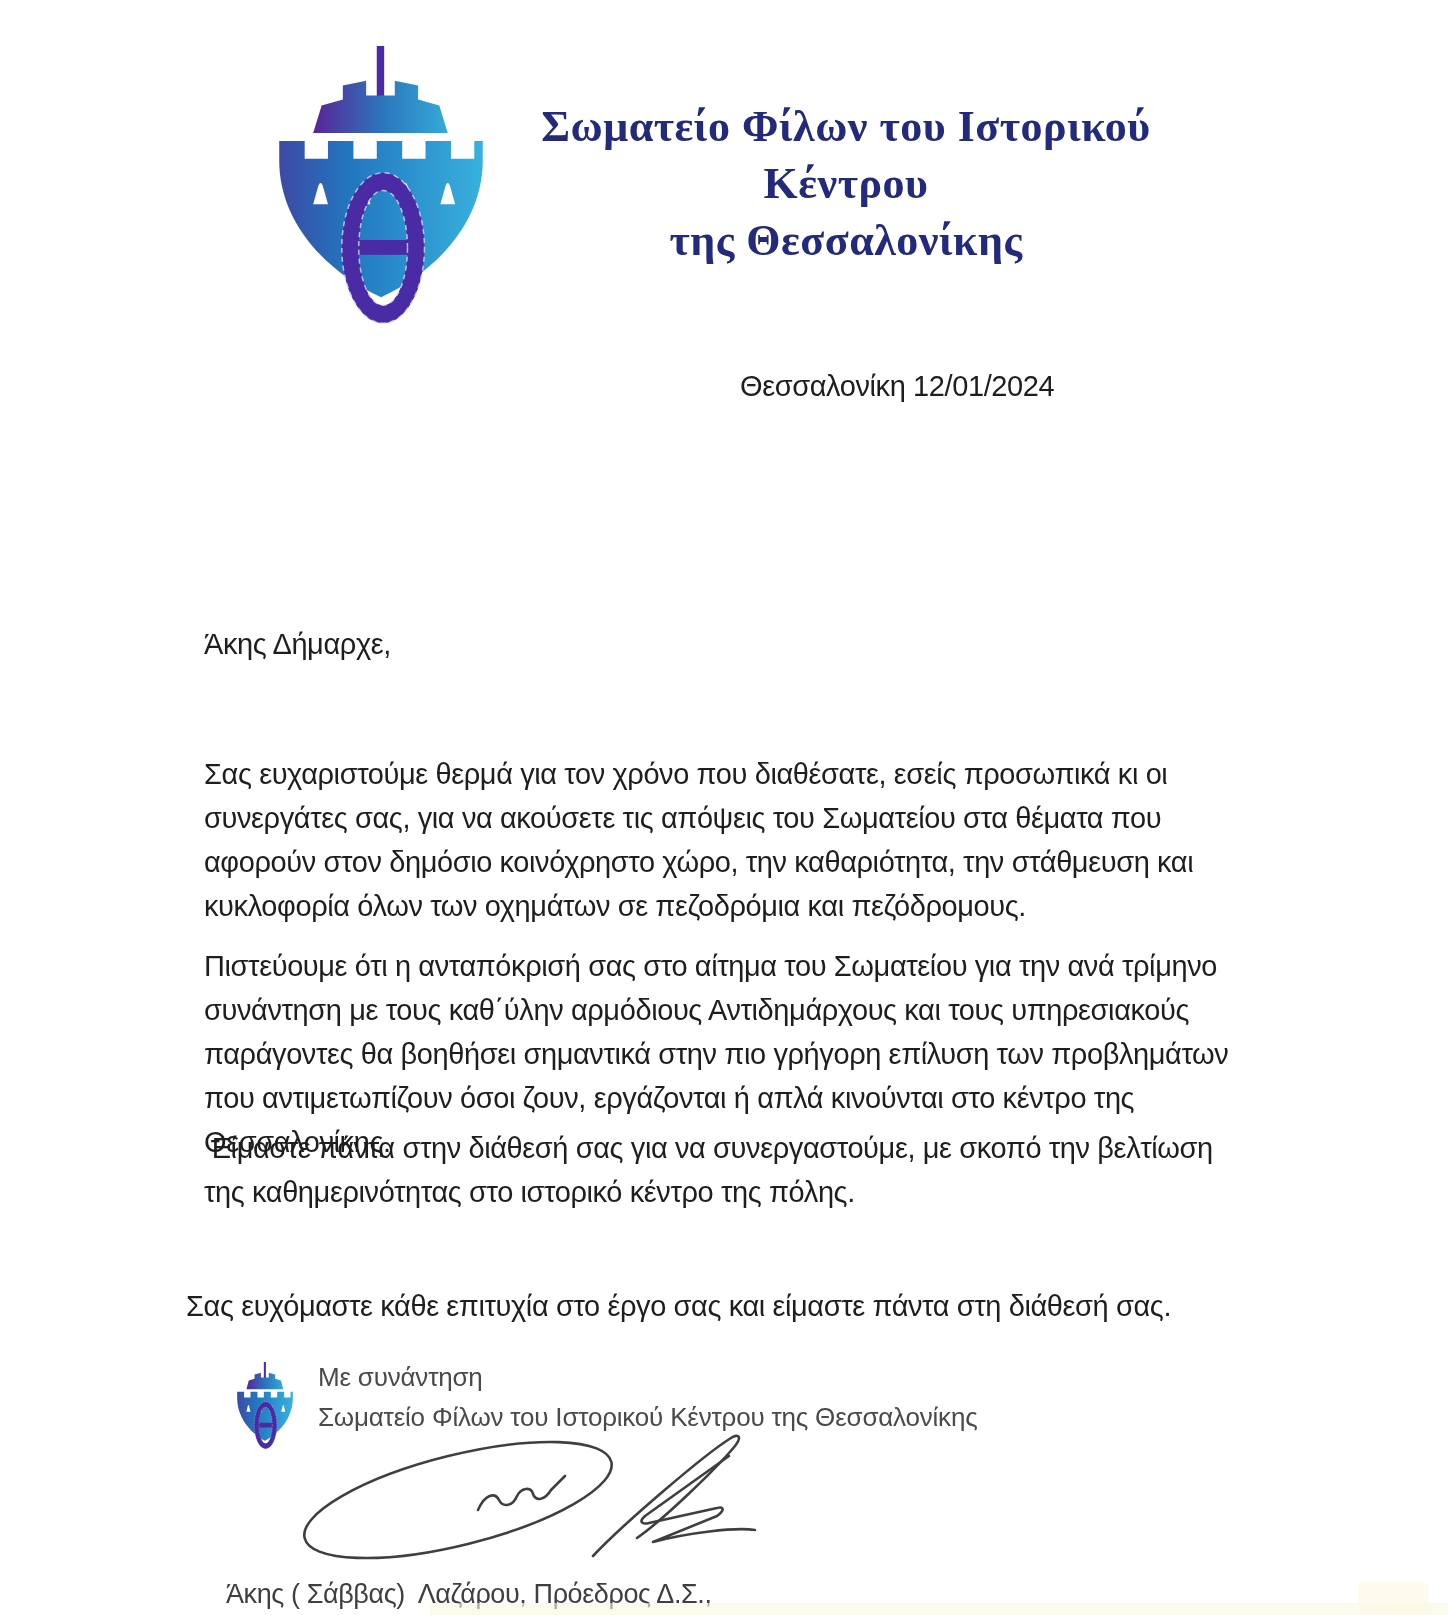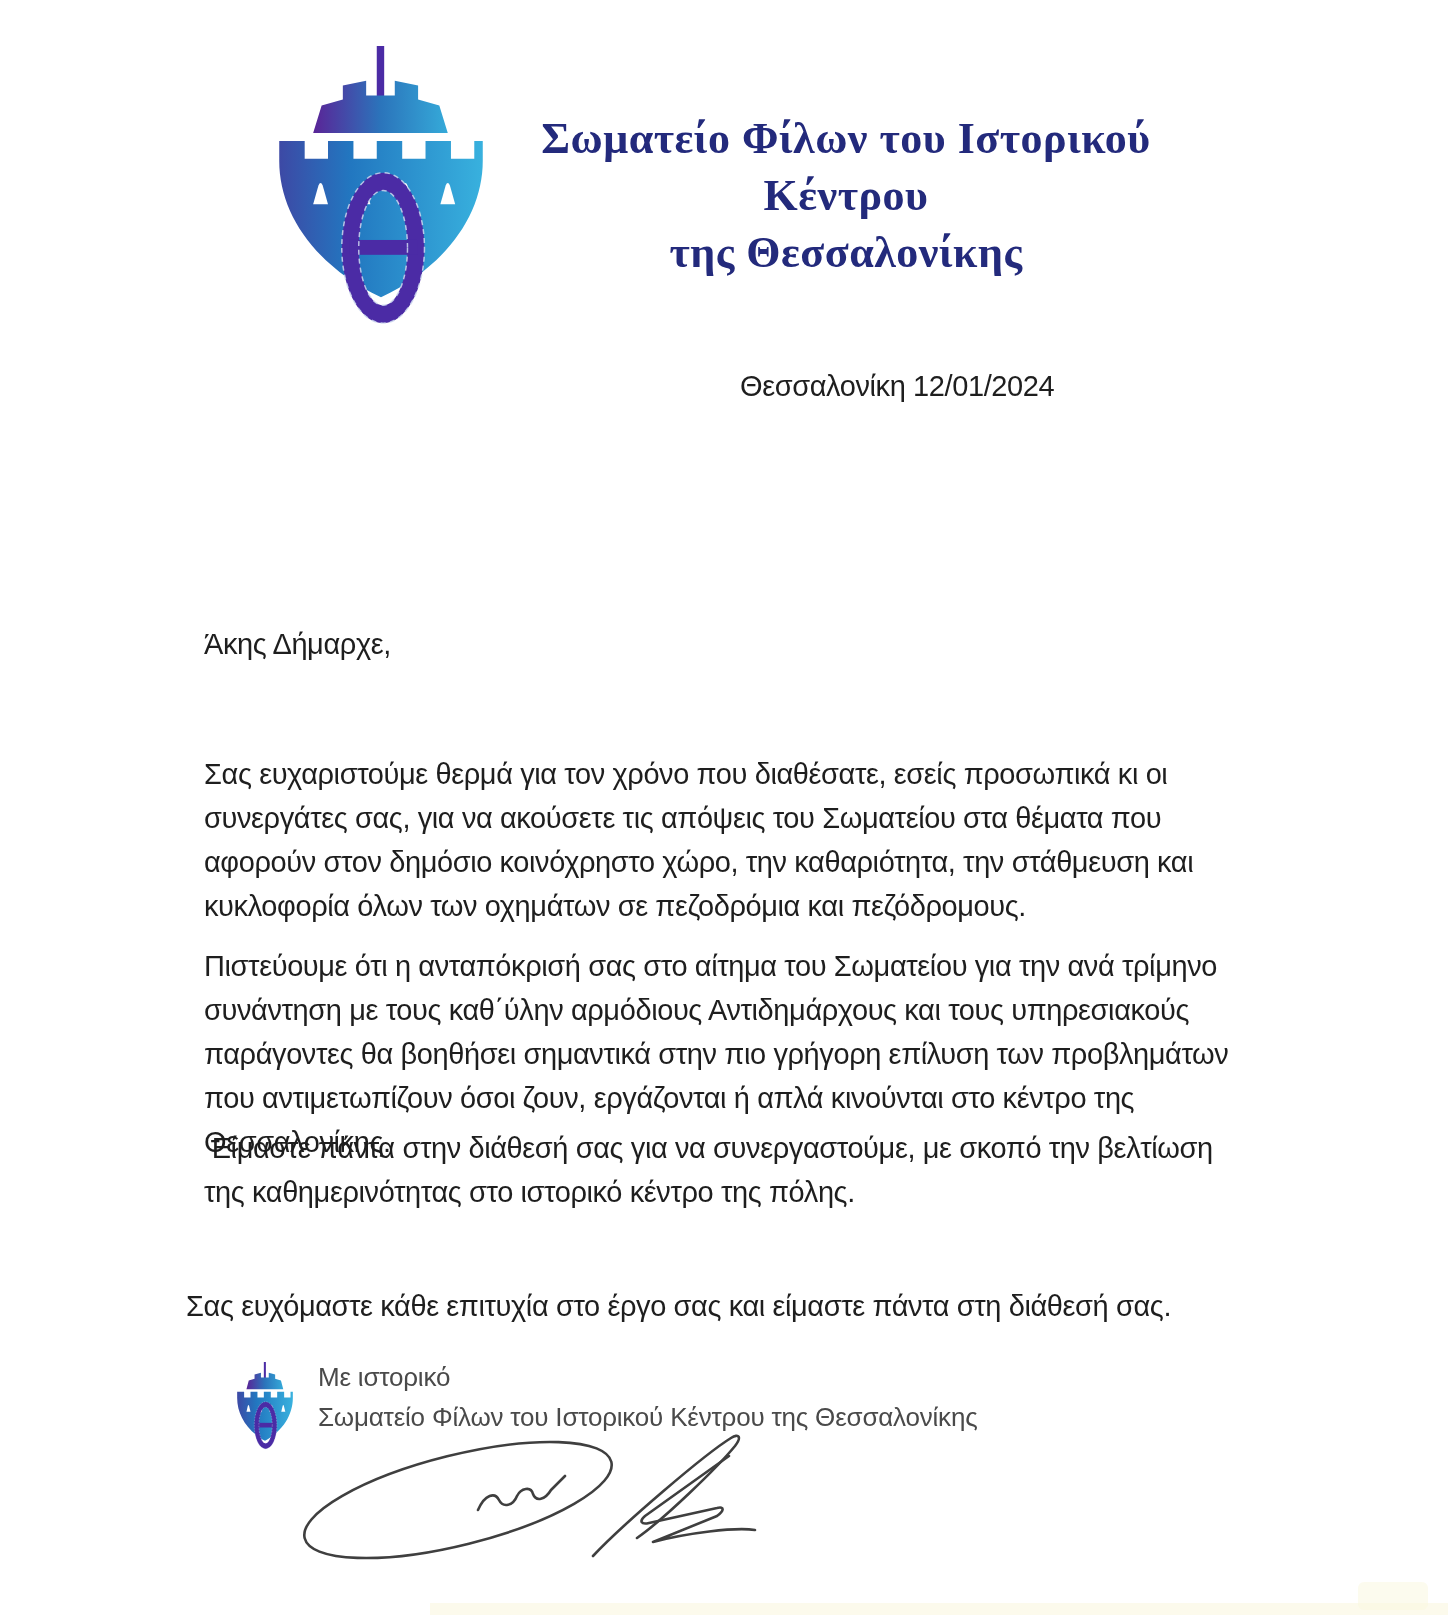--- a/index.html
+++ b/index.html
@@ -9,21 +9,21 @@
     width:1448px;height:1615px;
     margin:0 auto;
     background:#ffffff;
     overflow:hidden;
     font-family:"Liberation Sans",sans-serif;
     color:#1e1e1e;
   }
   .abs{position:absolute;}
   
   .org-title{
-    left:488px;top:110px;width:716px;
+    left:488px;top:98px;width:716px;
     font-family:"Liberation Serif",serif;
     font-weight:bold;
     font-size:44px;line-height:57px;
     color:#232a7c;
     text-align:center;
     white-space:pre-line;
     letter-spacing:0.5px;
   }
   .logo-main{left:275px;top:46px;width:212px;height:287px;}
   .logo-small{left:236px;top:1362px;width:58px;height:90px;}
@@ -118,30 +118,31 @@
 
   <div class="abs bodytext p3"> Είμαστε πάντα στην διάθεσή σας για να συνεργαστούμε, με σκοπό την βελτίωση
 της καθημερινότητας στο ιστορικό κέντρο της πόλης.</div>
 
   <div class="abs bodytext p4">Σας ευχόμαστε κάθε επιτυχία στο έργο σας και είμαστε πάντα στη διάθεσή σας.</div>
 
   <svg class="abs logo-small" viewBox="0 0 200 290" preserveAspectRatio="none">
     <use href="#logo-emblem"></use>
   </svg>
 
-  <div class="abs sig-text closing">Με ιστορικό</div>
+  <div class="abs sig-text closing">Με συνάντηση</div>
 
   <div class="abs sig-text sig-org">Σωματείο Φίλων του Ιστορικού Κέντρου της Θεσσαλονίκης</div>
 
   <svg class="abs scrawl" viewBox="0 0 472 134">
     <g fill="none" stroke="#3f3f3f" stroke-width="2.6" stroke-linecap="round" stroke-linejoin="round">
       <ellipse cx="165" cy="72" rx="158" ry="45" transform="rotate(-14 165 72)"></ellipse>
       <path d="M185,82 C192,66 202,64 206,72 C210,80 220,78 224,68 C228,60 238,58 240,66 C243,74 252,72 258,62 L272,48"></path>
       <path d="M300,128 C330,96 412,26 438,10 C446,5 449,9 442,18 C424,40 370,92 344,110"></path>
       <path d="M436,28 L352,88 C346,93 348,97 356,95 L424,80 C432,78 431,83 424,88 L360,114 C394,105 442,99 462,102"></path>
     </g>
   </svg>
 
+  <div class="abs bodytext signer">Άκης ( Σάββας)  Λαζάρου, Πρόεδρος Δ.Σ.,</div>
 
   <div class="abs scan-strip"></div>
   <div class="abs scan-blotch"></div>
 
 </div>
 
 </body></html>

